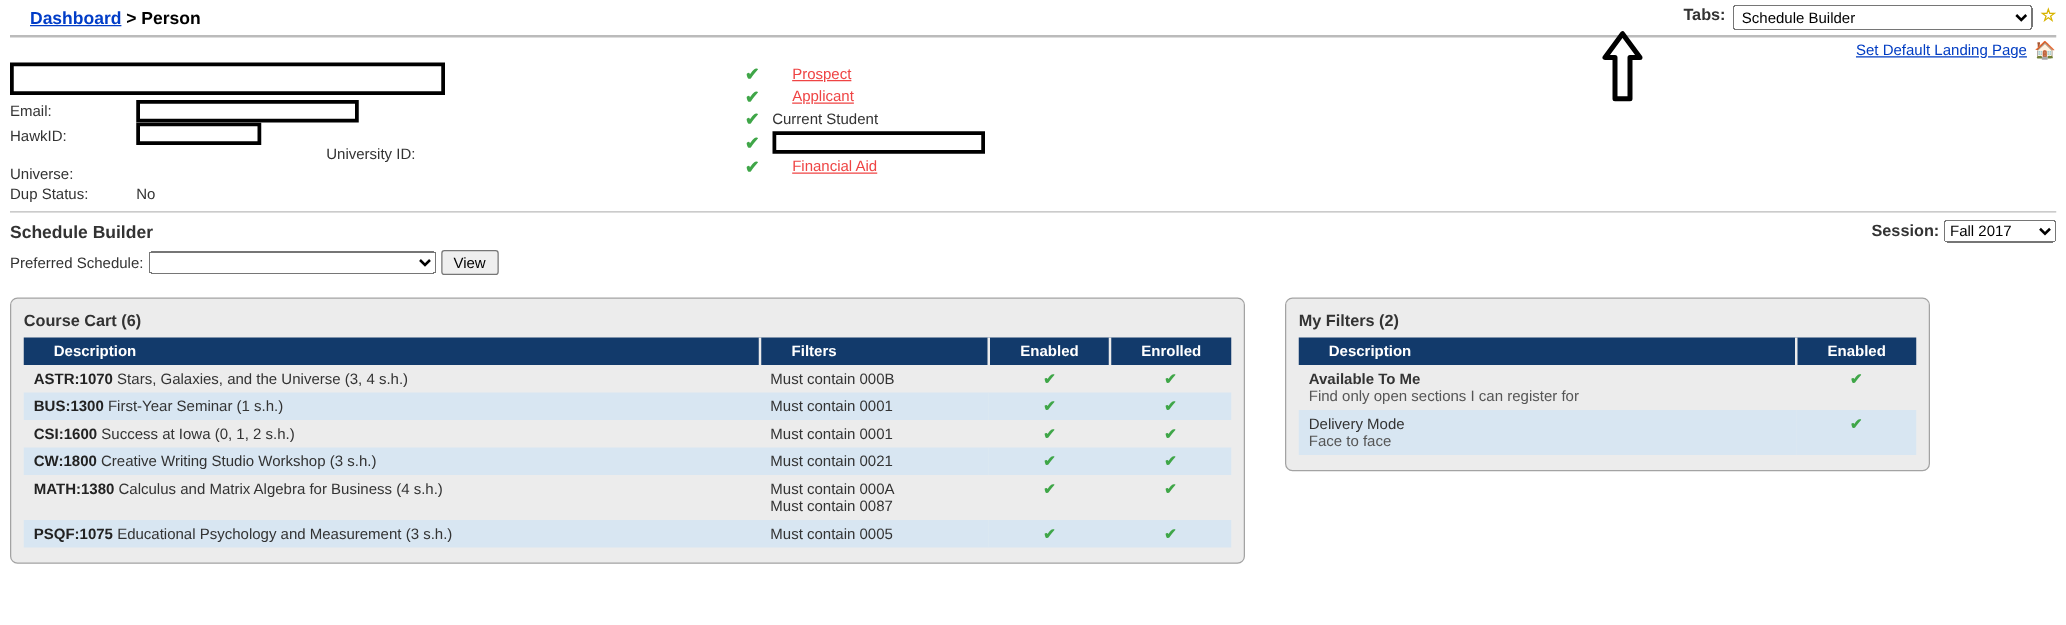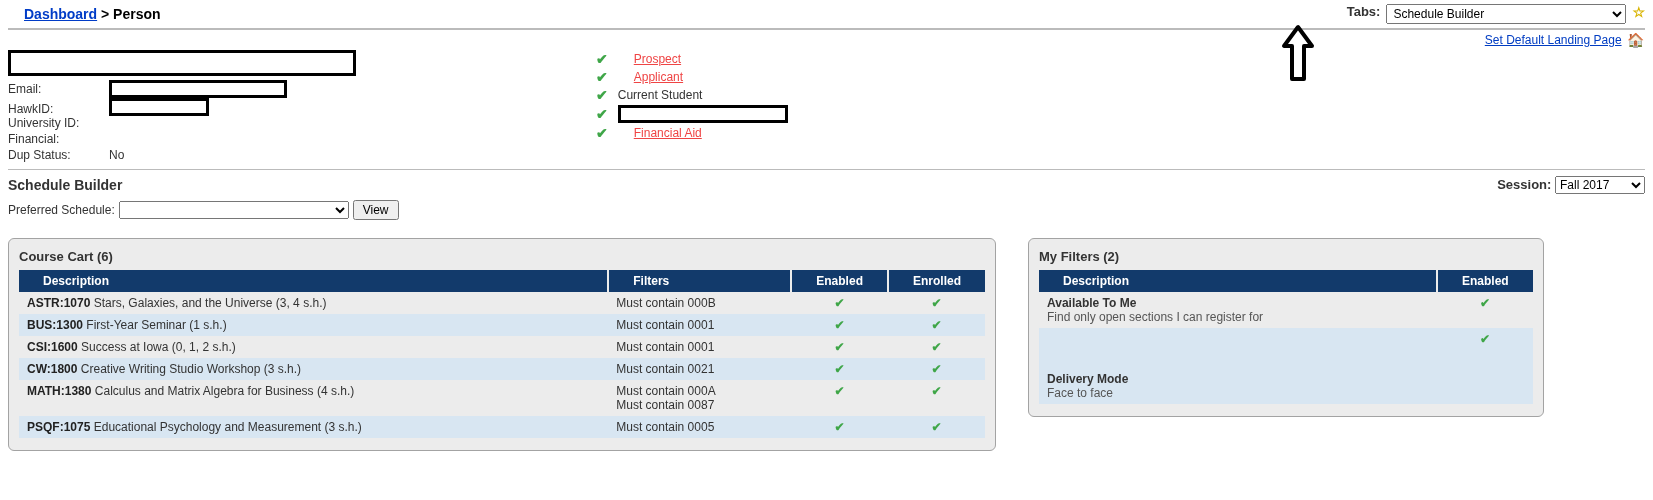--- a/index.html
+++ b/index.html
@@ -121,25 +121,25 @@
   <div class="info-col">
     <div class="redact big"></div>
     <div class="info-line">
       <span class="info-lbl">Email:</span>
       <span class="redact med1"></span>
     </div>
     <div class="info-line">
       <span class="info-lbl">HawkID:</span>
       <span class="redact med2" style="position:relative; top:-2px;"></span>
     </div>
-    <div class="info-line" style="margin-top:-4px;">
+    <div class="info-line" style="margin-top:-4px;justify-content:flex-end;">
       <span class="info-lbl">University ID:</span>
     </div>
     <div class="info-line">
-      <span class="info-lbl">Financial:</span>
+      <span class="info-lbl">Universe:</span>
     </div>
     <div class="info-line">
       <span class="info-lbl">Dup Status:</span>
       <span>No</span>
     </div>
   </div>
 
   <div class="status-col">
     <div class="status-line">
       <span class="check">✔</span>
@@ -261,21 +261,21 @@
       <tbody id="filters-body">
           <tr class="odd">
             <td>
               <div style="font-weight: bold;">Available To Me</div>
               <div class="filter-sub">Find only open sections I can register for</div>
             </td>
             <td class="tick">✔</td>
           </tr>
           <tr class="even">
             <td>
-              <div style="font-weight: bold; margin-top: 40px;">Delivery Mode</div>
+              <div style="font-weight: normal;">Delivery Mode</div>
               <div class="filter-sub">Face to face</div>
             </td>
             <td class="tick">✔</td>
           </tr>
         </tbody>
     </table>
   </div>
 
 </div>
 

